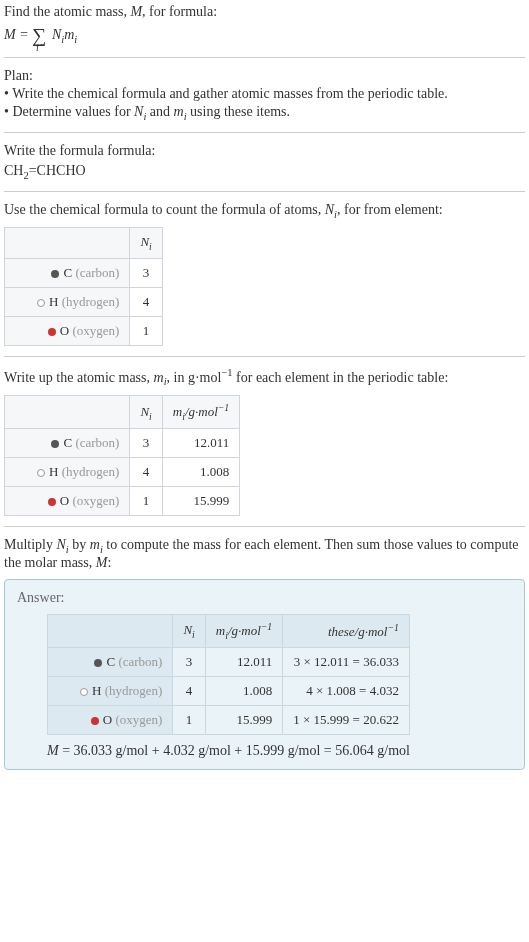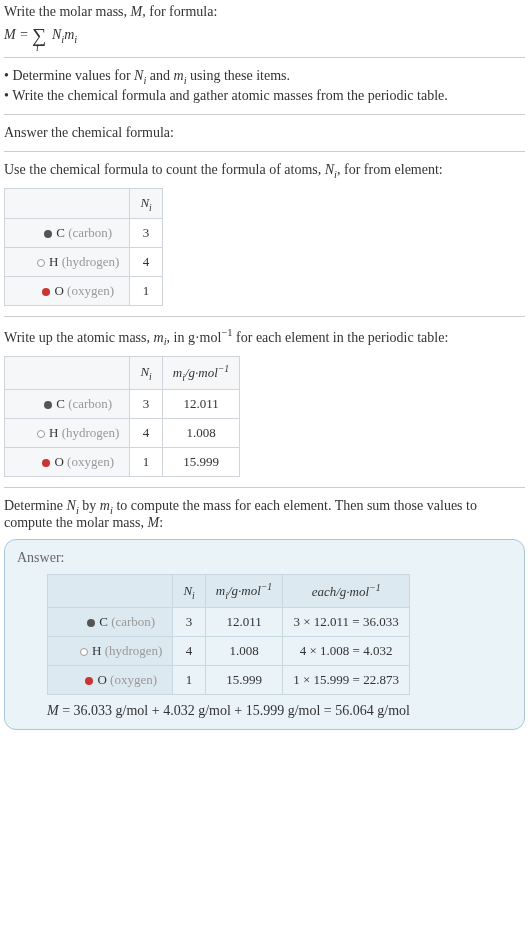--- a/index.html
+++ b/index.html
@@ -36,21 +36,21 @@
     sup {
       font-size: 0.75em;
       vertical-align: super;
     }
     table {
       border-collapse: collapse;
       margin: 8px 0;
     }
     th, td {
       padding: 6px 10px;
-      text-align: center;
+      text-align: right;
       border: 1px solid #d0d5dd;
       font-size: 13px;
     }
     th {
       background: #f5f7f9;
       font-weight: normal;
       font-style: italic;
     }
     td.header-col {
       background: #f5f7f9;
@@ -73,21 +73,21 @@
     }
     .dot-oxygen {
       background: #c33;
     }
     .element-gray {
       color: #999;
     }
     .answer-box {
       background: #eaf3f8;
       border: 1px solid #a8c8d8;
-      border-radius: 12px;
+      border-radius: 4px;
       padding: 10px 12px;
       margin-top: 8px;
     }
     .answer-label {
       color: #666;
       margin-bottom: 6px;
     }
     .answer-box table {
       margin-left: 30px;
     }
@@ -105,39 +105,43 @@
       font-style: italic;
     }
     .num-cell {
       text-align: center;
     }
   </style>
 </head>
 <body>
 
 <div class="section">
-  <span>Write the molar mass, </span><i>M</i><span>, for formula:</span>
+  <span>Find the atomic mass, </span><i>M</i><span>, for formula:</span>
   <div class="formula-line">
     <span>M = </span><span style="position:relative;display:inline-block;vertical-align:middle;"><span style="font-size:20px;">∑</span><span style="position:absolute;left:4px;top:18px;font-size:10px;">i</span></span><span style="margin-left:2px;"></span><span> N</span><sub>i</sub><span>m</span><sub>i</sub>
   </div>
 </div>
 
 <div class="divider"></div>
 
 <div class="section">
+  <div>Plan:</div>
+  <div class="plan-item">• Write the chemical formula and gather atomic masses from the periodic table.</div>
   <div class="plan-item">
     <span>• Determine values for </span><i>N</i><sub><i>i</i></sub><span> and </span><i>m</i><sub><i>i</i></sub><span> using these items.</span>
   </div>
-  <div class="plan-item">• Write the chemical formula and gather atomic masses from the periodic table.</div>
-</div>
-
-<div class="divider"></div>
-
-<div class="section">
-  <div>Answer the chemical formula:</div>
+</div>
+
+<div class="divider"></div>
+
+<div class="section">
+  <div>Write the formula formula:</div>
+  <div style="margin-top:4px;">
+    <span>CH</span><sub>2</sub><span>=CHCHO</span>
+  </div>
 </div>
 
 <div class="divider"></div>
 
 <div class="section">
   <span>Use the chemical formula to count the formula of atoms, </span><i>N</i><sub><i>i</i></sub><span>, for from element:</span>
   
   <table>
     <tbody>
         <tr>
@@ -187,51 +191,51 @@
       <td class="num-cell">1</td>
       <td>15.999</td>
     </tr>
   </tbody>
     </table>
 </div>
 
 <div class="divider"></div>
 
 <div class="section">
-  <span>Determine </span><i>N</i><sub><i>i</i></sub><span> by </span><i>m</i><sub><i>i</i></sub><span> to compute the mass for each element. Then sum those values to compute the molar mass, </span><i>M</i><span>:</span>
+  <span>Multiply </span><i>N</i><sub><i>i</i></sub><span> by </span><i>m</i><sub><i>i</i></sub><span> to compute the mass for each element. Then sum those values to compute the molar mass, </span><i>M</i><span>:</span>
 </div>
 
 <div class="answer-box">
   <div class="answer-label">Answer:</div>
 
   <table>
     <tbody>
         <tr>
       <th></th>
       <th><i>N</i><sub><i>i</i></sub></th>
       <th><i>m</i><sub><i>i</i></sub><span>/g·mol</span><sup>−1</sup></th>
-      <th><span>each/g·mol</span><sup>−1</sup></th>
+      <th><span>these/g·mol</span><sup>−1</sup></th>
     </tr>
     <tr>
       <td class="header-col"><span class="dot dot-carbon"></span><span>C</span> <span class="element-gray">(carbon)</span></td>
       <td class="num-cell">3</td>
       <td>12.011</td>
       <td>3 × 12.011 = 36.033</td>
     </tr>
     <tr>
       <td class="header-col"><span class="dot dot-hydrogen"></span><span>H</span> <span class="element-gray">(hydrogen)</span></td>
       <td class="num-cell">4</td>
       <td>1.008</td>
       <td>4 × 1.008 = 4.032</td>
     </tr>
     <tr>
       <td class="header-col"><span class="dot dot-oxygen"></span><span>O</span> <span class="element-gray">(oxygen)</span></td>
       <td class="num-cell">1</td>
       <td>15.999</td>
-      <td>1 × 15.999 = 22.873</td>
+      <td>1 × 15.999 = 20.622</td>
     </tr>
   </tbody>
     </table>
 
   <div class="final-formula">
     <i>M</i><span style="font-style:normal;"> = 36.033 g/mol + 4.032 g/mol + 15.999 g/mol = 56.064 g/mol</span>
   </div>
 </div>
 
 </body></html>

